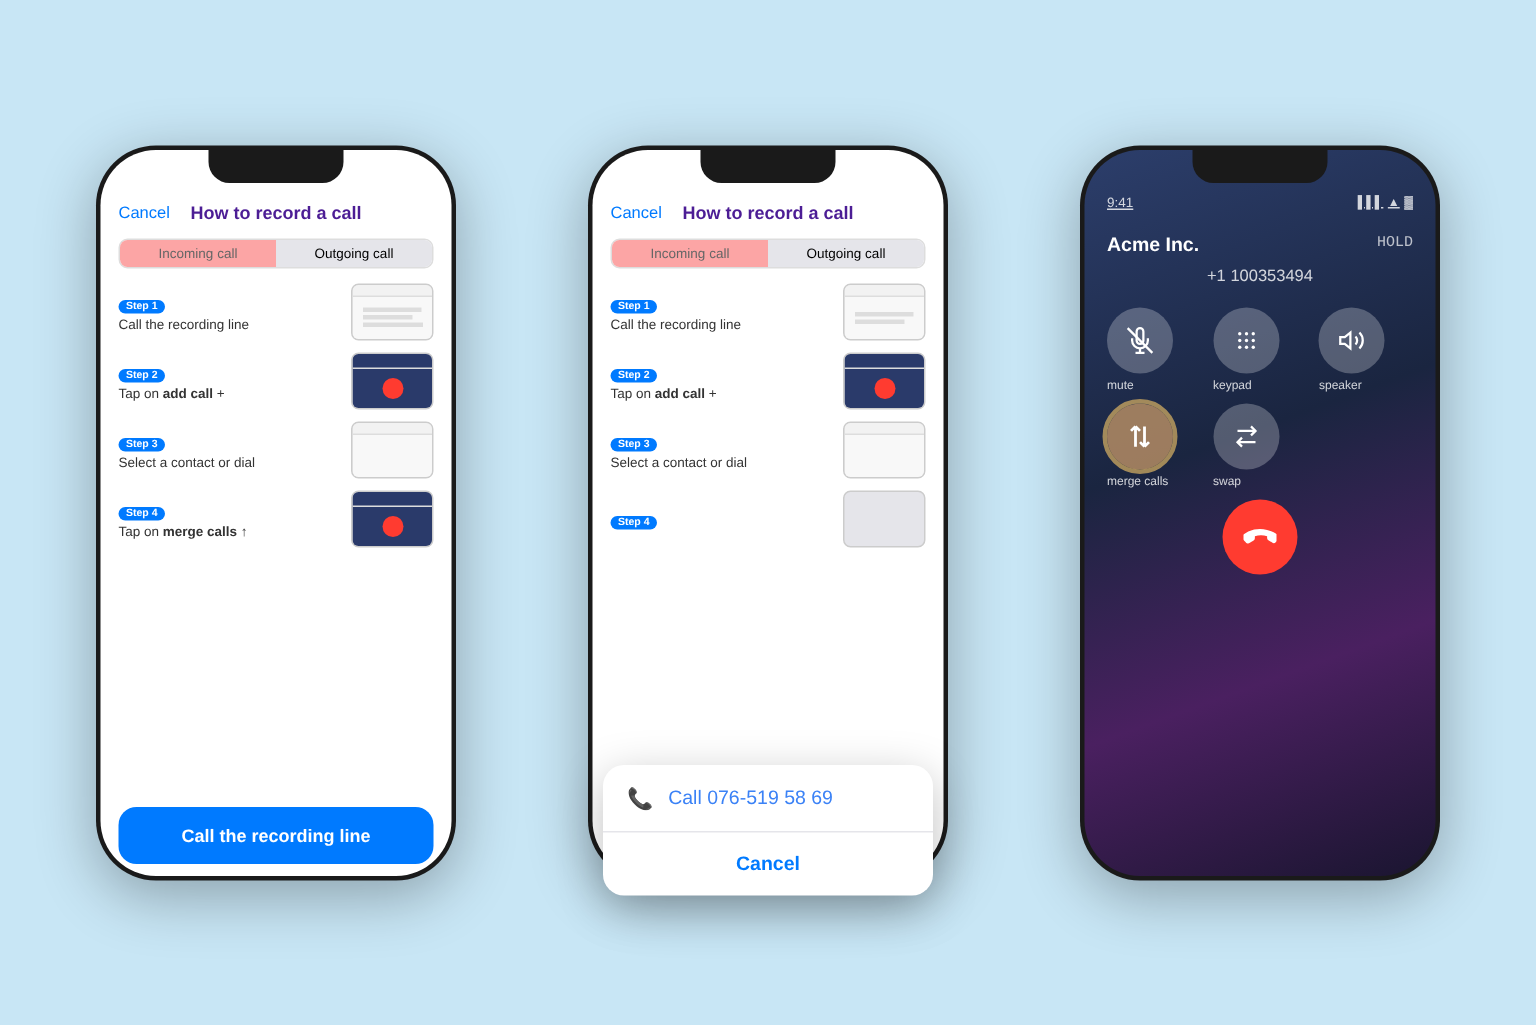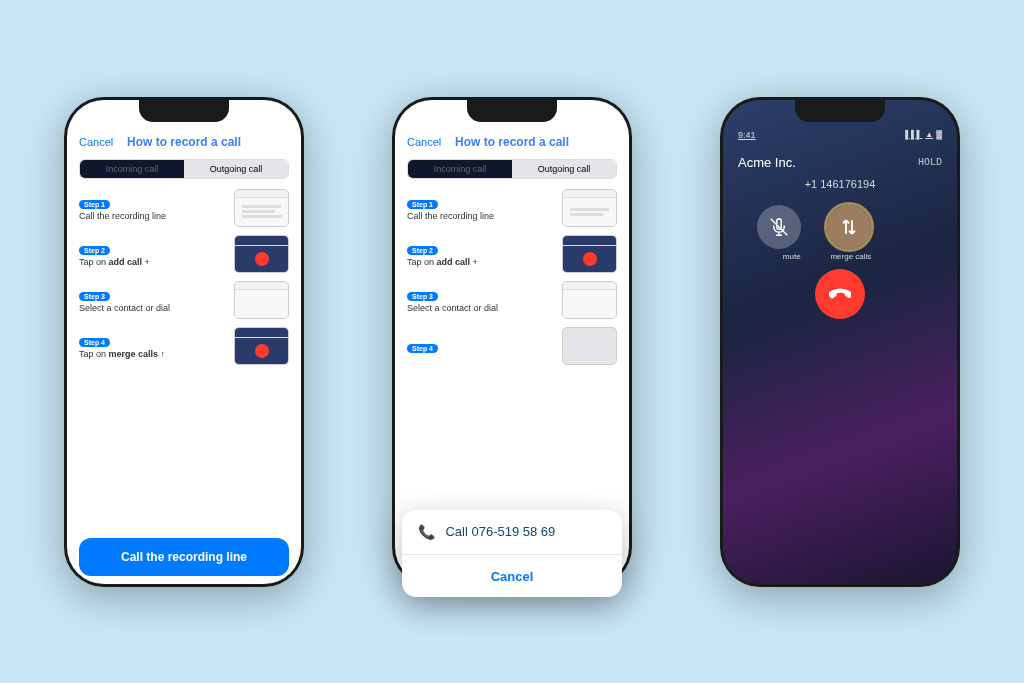--- a/index.html
+++ b/index.html
@@ -74,37 +74,37 @@
     .screen-cancel {
       color: #007AFF;
       font-size: 11px;
       position: absolute;
       left: 0;
       font-weight: 400;
     }
     .screen-title {
       font-size: 12px;
       font-weight: 600;
-      color: #3b82f6;
+      color: #4c1d95;
       text-align: center;
     }
     .tab-bar {
       display: flex;
       border: 1px solid #ddd;
       border-radius: 6px;
       overflow: hidden;
       margin-bottom: 10px;
     }
     .tab {
       flex: 1;
       text-align: center;
       padding: 4px 0;
       font-size: 9px;
       color: #666;
-      background: #0f172a;
+      background: #fca5a5;
     }
     .tab.active {
       background: #e5e5ea;
       color: #000;
       font-weight: 500;
     }
 
     .step-row {
       display: flex;
       align-items: center;
@@ -223,21 +223,21 @@
       margin-bottom: 8px;
     }
     .caller-info .hold-row {
       display: flex;
       justify-content: space-between;
       align-items: center;
       margin-bottom: 2px;
     }
     .caller-name {
       font-size: 13px;
-      font-weight: 400;
+      font-weight: 700;
       color: white;
       text-align: center;
     }
     .hold-label {
       font-size: 10px;
       color: rgba(255,255,255,0.7);
       font-family: Liberation Mono, monospace;
     }
     .caller-number {
       font-size: 11px;
@@ -248,21 +248,21 @@
 
     .call-grid {
       display: grid;
       grid-template-columns: 1fr 1fr 1fr;
       gap: 8px;
       margin-bottom: 8px;
     }
     .call-btn {
       display: flex;
       flex-direction: column;
-      align-items: flex-end;
+      align-items: flex-start;
       gap: 3px;
     }
     .call-btn-circle {
       width: 44px;
       height: 44px;
       background: rgba(255,255,255,0.25);
       border-radius: 50%;
       display: flex;
       align-items: center;
       justify-content: center;
@@ -315,21 +315,21 @@
       align-items: center;
       gap: 10px;
       padding: 14px 16px;
       border-bottom: 1px solid #e5e5ea;
     }
     .dialog-phone-icon {
       color: #007AFF;
       font-size: 14px;
     }
     .dialog-call-text {
-      color: #0c4a6e;
+      color: #3b82f6;
       font-size: 13px;
       font-weight: 500;
     }
     .dialog-cancel-row {
       padding: 12px 16px;
       text-align: center;
     }
     .dialog-cancel-text {
       color: #007AFF;
       font-size: 13px;
@@ -538,48 +538,85 @@
             <span>▓</span>
           </div>
         </div>
 
         <div class="caller-info">
           <div class="hold-row">
             <span class="caller-name">Acme Inc.</span>
             <span class="hold-label">HOLD</span>
           </div>
         </div>
-        <div class="caller-number">+1 146176194</div>
+        <div class="caller-number">+1 100353494</div>
 
         <div class="call-grid">
 
           <div class="call-btn">
             <div class="call-btn-circle">
               <svg width="18" height="18" viewBox="0 0 24 24" fill="none" stroke="white" stroke-width="2">
                   <path d="M12 1a3 3 0 0 0-3 3v8a3 3 0 0 0 6 0V4a3 3 0 0 0-3-3z"></path>
                   <path d="M19 10v2a7 7 0 0 1-14 0v-2"></path>
                   <line x1="12" y1="19" x2="12" y2="23"></line>
                   <line x1="8" y1="23" x2="16" y2="23"></line>
                   <line x1="1" y1="1" x2="23" y2="23" stroke="white" stroke-width="2"></line>
                 </svg>
             </div>
             <span class="call-btn-label">mute</span>
           </div>
 
-
+          <div class="call-btn">
+            <div class="call-btn-circle">
+              <svg width="18" height="18" viewBox="0 0 24 24" fill="white">
+                  <circle cx="6" cy="6" r="1.5"></circle>
+                  <circle cx="12" cy="6" r="1.5"></circle>
+                  <circle cx="18" cy="6" r="1.5"></circle>
+                  <circle cx="6" cy="12" r="1.5"></circle>
+                  <circle cx="12" cy="12" r="1.5"></circle>
+                  <circle cx="18" cy="12" r="1.5"></circle>
+                  <circle cx="6" cy="18" r="1.5"></circle>
+                  <circle cx="12" cy="18" r="1.5"></circle>
+                  <circle cx="18" cy="18" r="1.5"></circle>
+                </svg>
+            </div>
+            <span class="call-btn-label">keypad</span>
+          </div>
+
+          <div class="call-btn">
+            <div class="call-btn-circle">
+              <svg width="18" height="18" viewBox="0 0 24 24" fill="none" stroke="white" stroke-width="2">
+                  <polygon points="11 5 6 9 2 9 2 15 6 15 11 19 11 5"></polygon>
+                  <path d="M15.54 8.46a5 5 0 0 1 0 7.07"></path>
+                  <path d="M19.07 4.93a10 10 0 0 1 0 14.14"></path>
+                </svg>
+            </div>
+            <span class="call-btn-label">speaker</span>
+          </div>
 
           <div class="call-btn highlighted">
             <div class="call-btn-circle" style="background:rgba(180,140,100,0.85); outline: 3px solid rgba(220,180,100,0.7);">
               <svg width="18" height="18" viewBox="0 0 24 24" fill="none" stroke="white" stroke-width="2.5">
                   <path d="M8 3L8 21M8 3L4 7M8 3L12 7M16 21L16 3M16 21L12 17M16 21L20 17"></path>
                 </svg>
             </div>
             <span class="call-btn-label">merge calls</span>
           </div>
 
+          <div class="call-btn">
+            <div class="call-btn-circle">
+              <svg width="18" height="18" viewBox="0 0 24 24" fill="none" stroke="white" stroke-width="2">
+                  <path d="M16 3l4 4-4 4"></path>
+                  <path d="M20 7H4"></path>
+                  <path d="M8 21l-4-4 4-4"></path>
+                  <path d="M4 17h16"></path>
+                </svg>
+            </div>
+            <span class="call-btn-label">swap</span>
+          </div>
 
 
         </div>
 
         <div class="end-call-btn">
           <svg width="22" height="22" viewBox="0 0 24 24" fill="white">
               <path d="M22 16.92v3a2 2 0 0 1-2.18 2 19.79 19.79 0 0 1-8.63-3.07A19.5 19.5 0 0 1 4.69 12 19.79 19.79 0 0 1 1.61 3.4 2 2 0 0 1 3.6 1.22h3a2 2 0 0 1 2 1.72 12.84 12.84 0 0 0 .7 2.81 2 2 0 0 1-.45 2.11L7.91 8.77a16 16 0 0 0 6.29 6.29l1.1-1.1a2 2 0 0 1 2.11-.45 12.84 12.84 0 0 0 2.81.7A2 2 0 0 1 22 16.92z" transform="rotate(135, 12, 12)"></path>
             </svg>
         </div>
 

